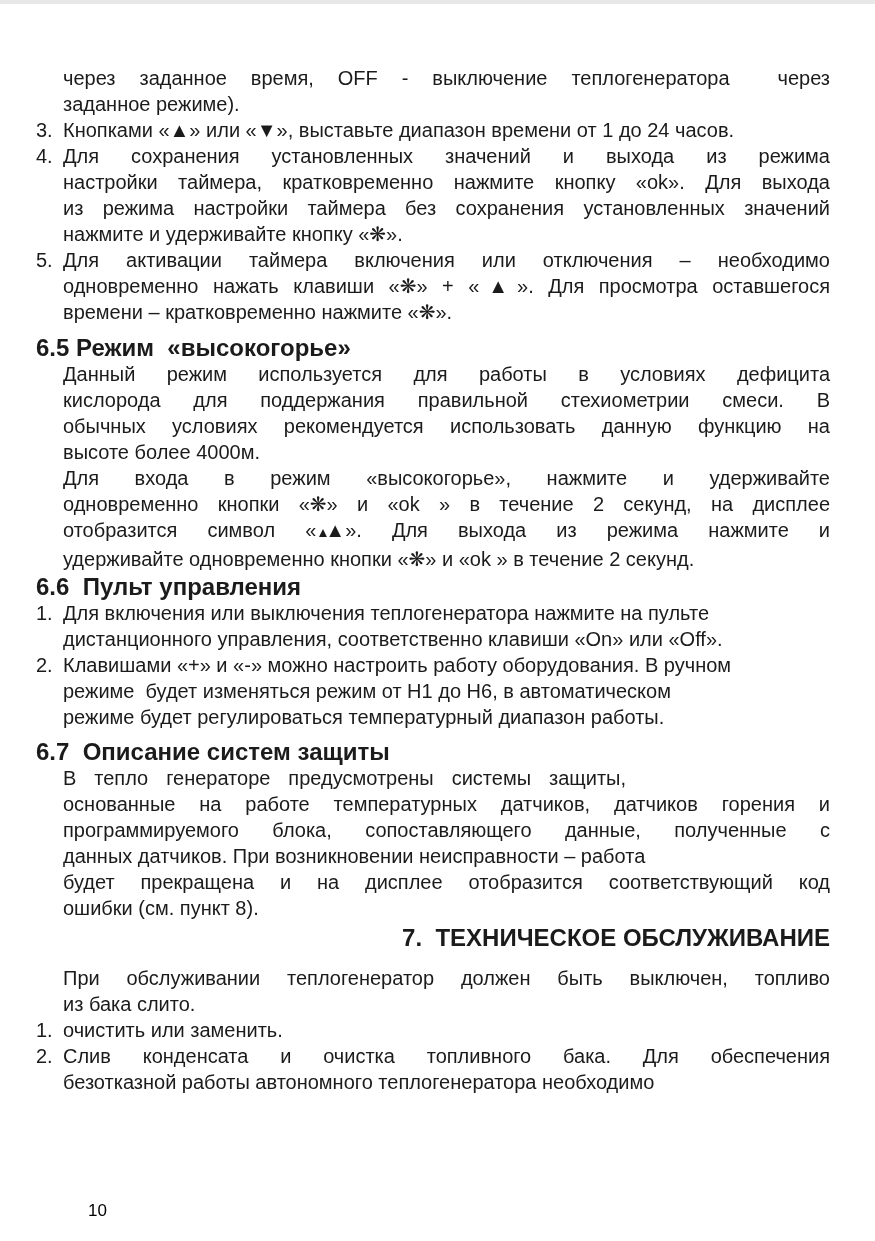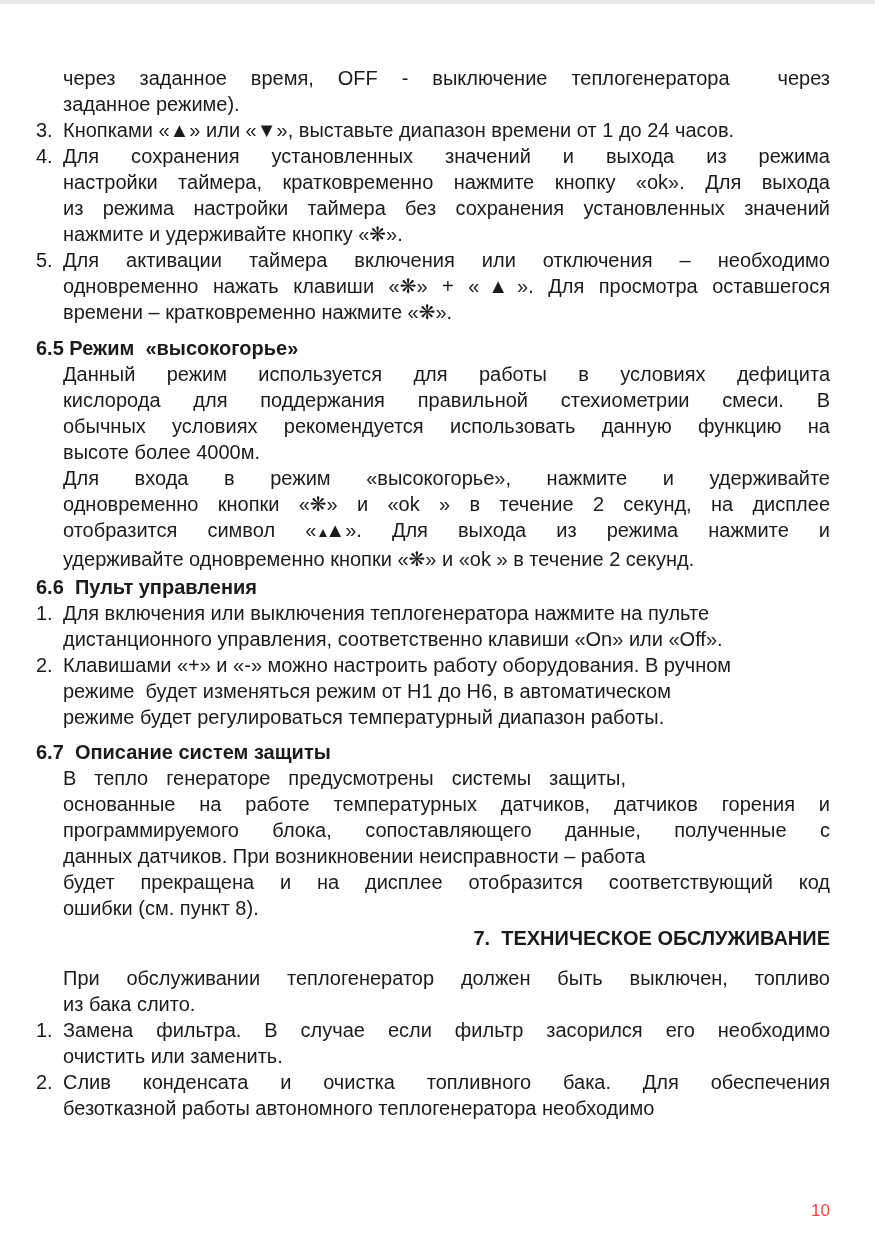--- a/index.html
+++ b/index.html
@@ -17,31 +17,31 @@
   }
   .para{margin:0;}
   .indent{margin-left:27px;}
   .just{white-space:pre-wrap;text-align:justify;text-align-last:justify;}
   .lastline{white-space:pre-wrap;text-align:left;}
   .plain{white-space:pre-wrap;text-align:left;}
   .wide{white-space:pre-wrap;text-align:left;word-spacing:0.62em;}
   .li{display:flex;}
   .num{flex:none;width:27px;}
   .txt{flex:1;min-width:0;}
-  h2{font-size:20px;line-height:26px;font-weight:bold;margin:0;white-space:pre-wrap;}
+  h2{font-size:24px;line-height:26px;font-weight:bold;margin:0;white-space:pre-wrap;}
   .h65{margin-top:10px;}
   .h66{margin-top:2px;}
   .h67{margin-top:9px;}
   .h7{margin-top:4px;margin-bottom:14px;text-align:right;}
   .mountain{display:inline-block;white-space:nowrap;letter-spacing:0;}
   .pk-s{font-size:68%;}
   .pk-l{margin-left:-0.22em;}
   .page-number{
     position:absolute;left:88px;width:742px;top:1197px;
-    text-align:right;font-size:17px;line-height:20px;color:#ef4444;
+    text-align:left;font-size:17px;line-height:20px;color:#000000;
   }
 </style>
 </head>
 <body>
 
 <div class="page">
 
   <div class="para indent">
     <div class="just">через заданное время, OFF - выключение теплогенератора  через</div>
     <div class="lastline">заданное режиме).</div>
@@ -115,21 +115,20 @@
   </div>
 
   <h2 class="h7">7.  ТЕХНИЧЕСКОЕ ОБСЛУЖИВАНИЕ</h2>
   <div class="para indent">
     <div class="just">При обслуживании теплогенератор должен быть выключен, топливо</div>
     <div class="lastline">из бака слито.</div>
   </div>
   <div class="li">
     <div class="num">1.</div>
     <div class="txt">
-      <div class="just">Замена фильтра. В случае если фильтр засорился его необходимо</div>
       <div class="lastline">очистить или заменить.</div>
     </div>
   </div>
   <div class="li">
     <div class="num">2.</div>
     <div class="txt">
       <div class="just">Слив конденсата и очистка топливного бака. Для обеспечения</div>
       <div class="lastline">безотказной работы автономного теплогенератора необходимо</div>
     </div>
   </div>

